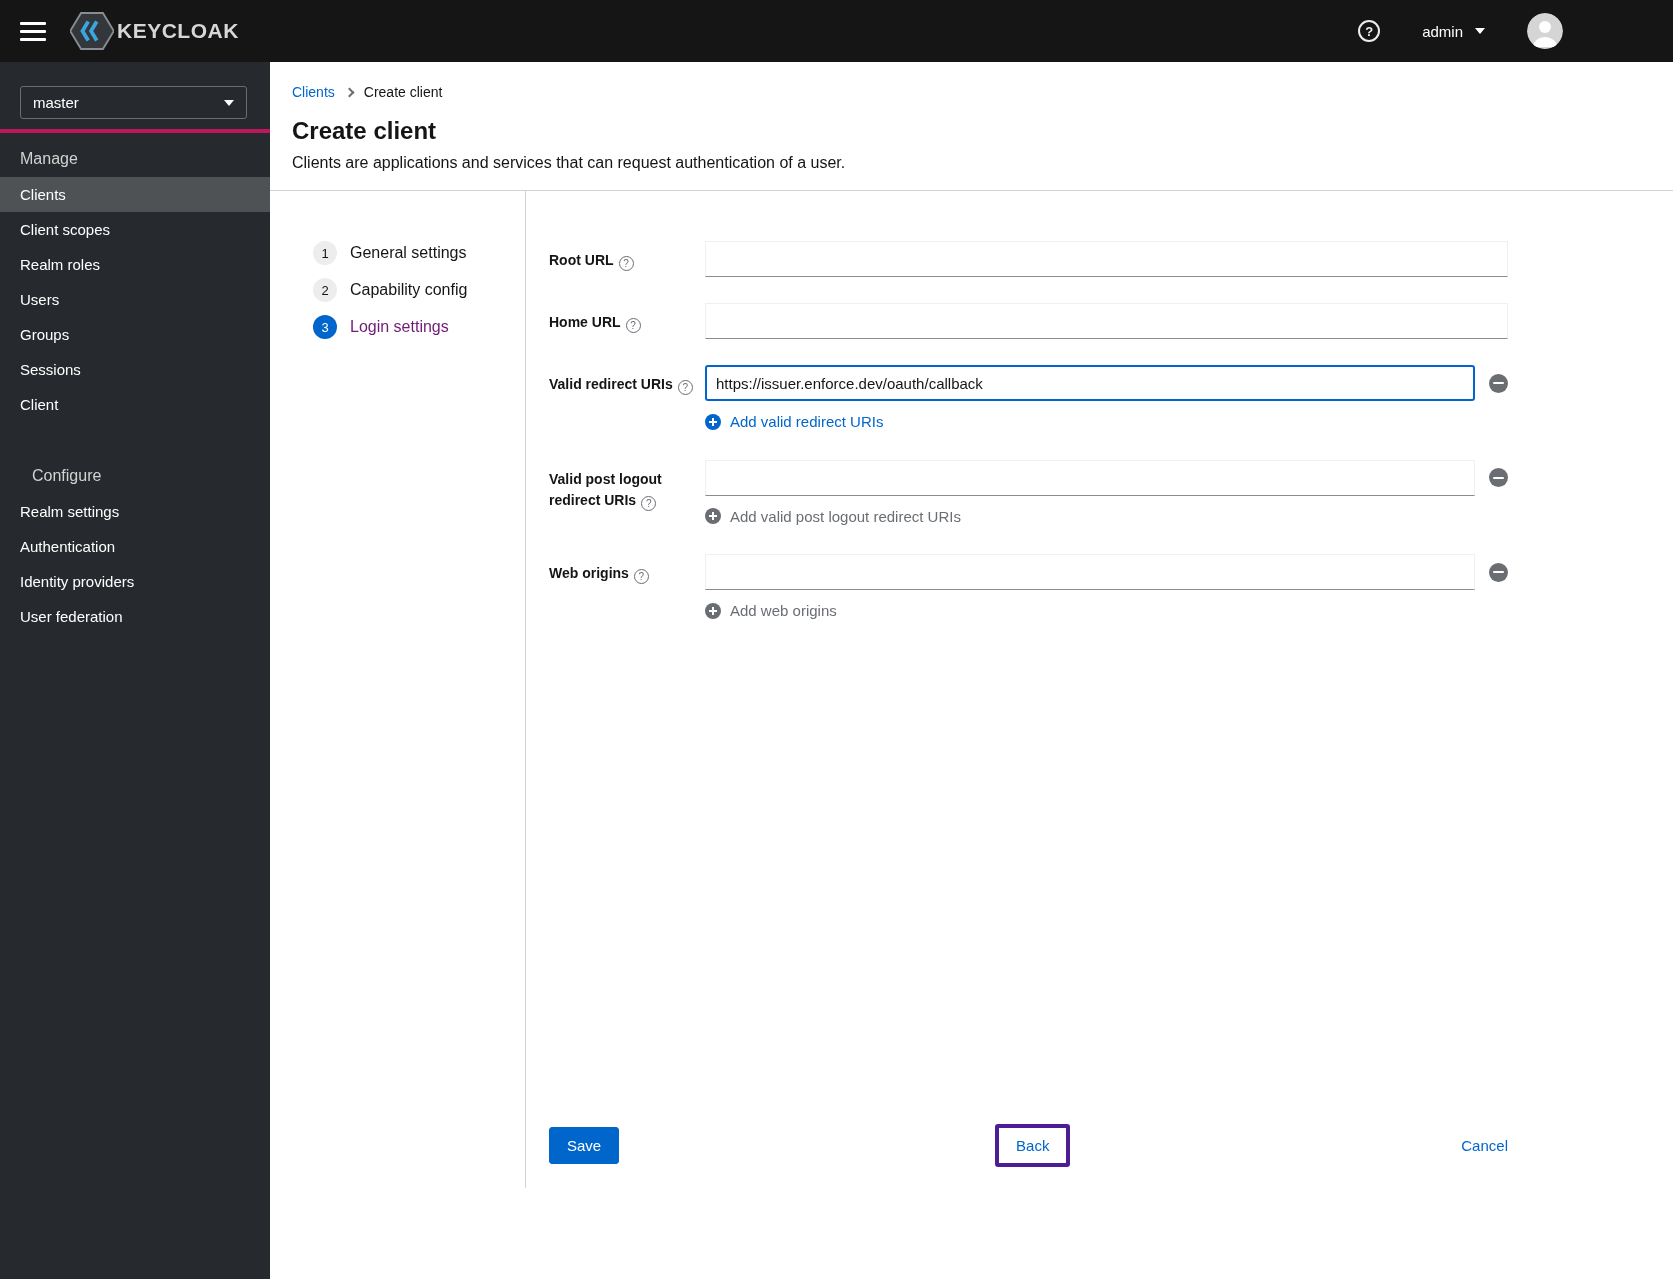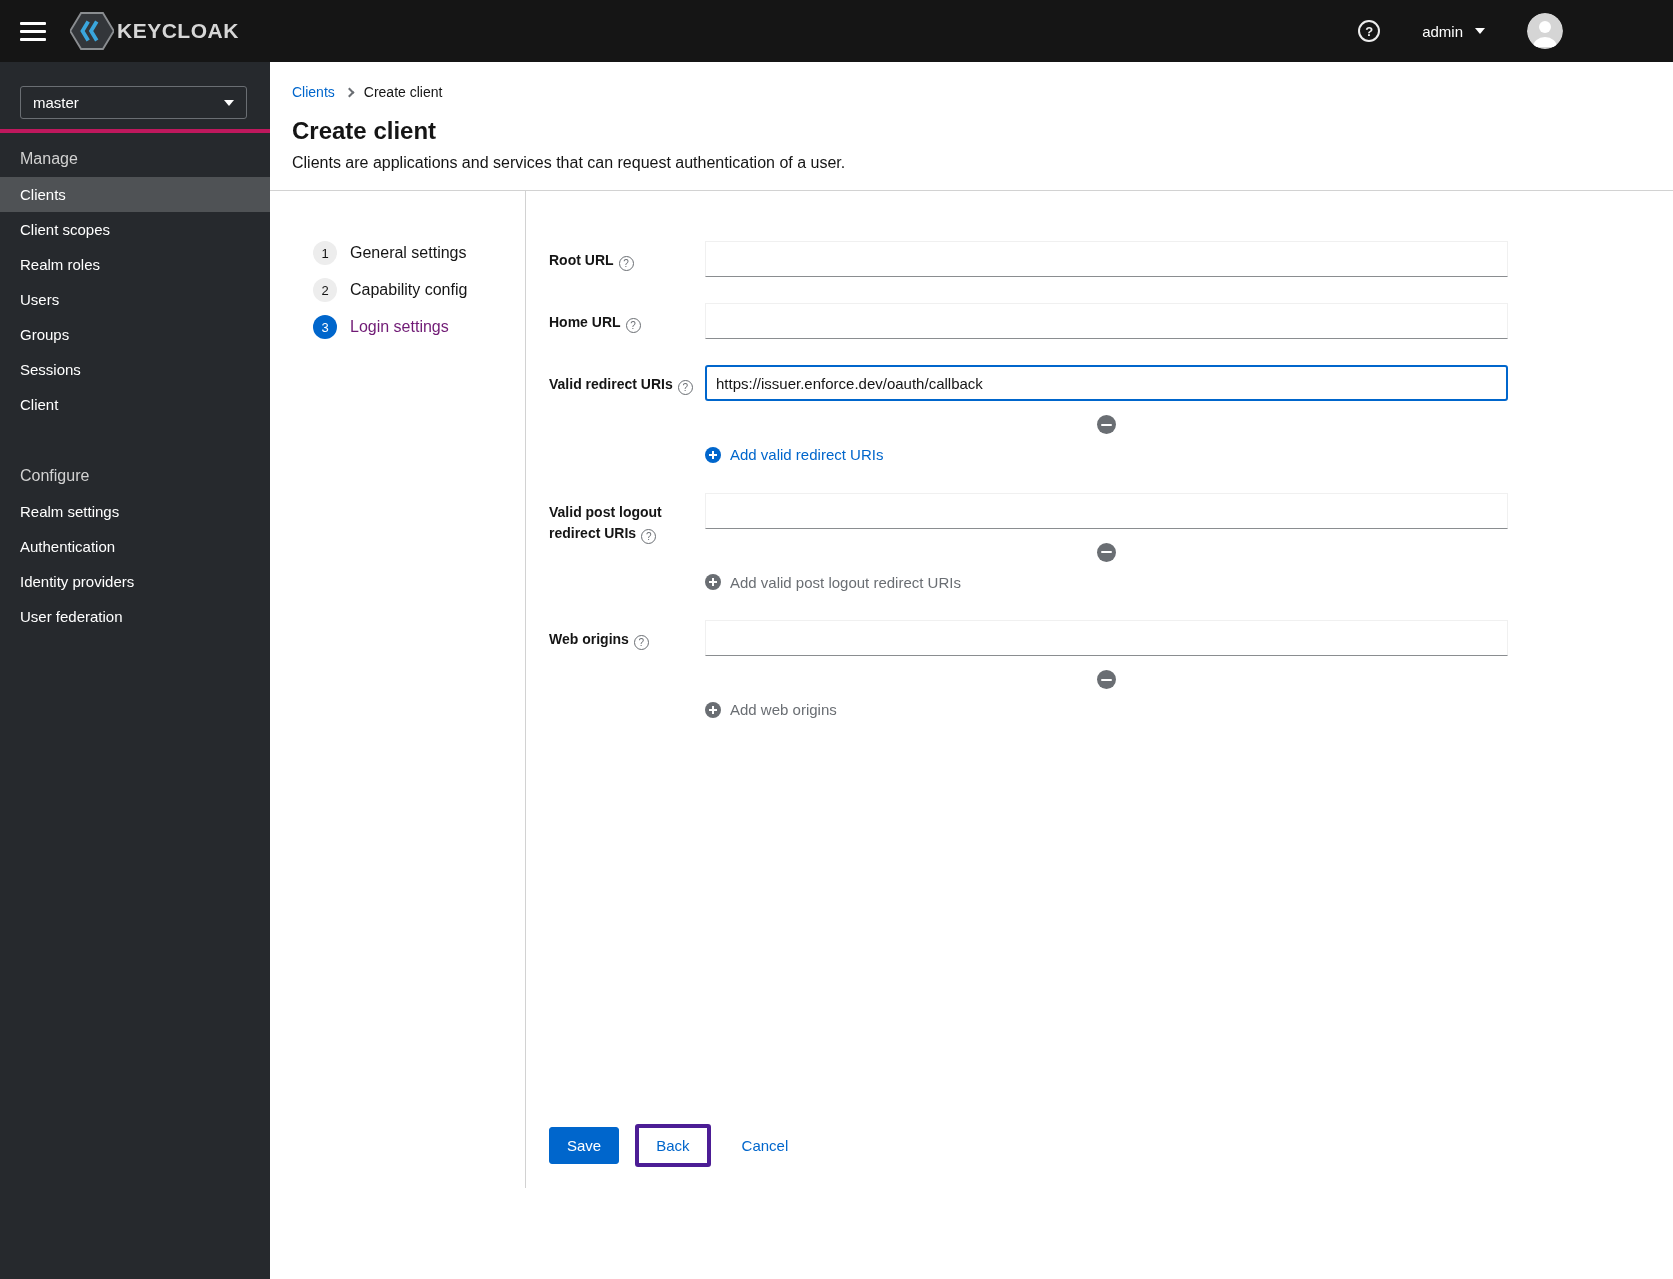--- a/index.html
+++ b/index.html
@@ -19,21 +19,21 @@
   .avatar { width:36px; height:36px; border-radius:50%; overflow:hidden; cursor:pointer; flex:0 0 auto; }
 
   
   .bdy { display:flex; flex:1; min-height:0; }
   .snav { width:270px; background:#26292d; flex:0 0 auto; padding-top:24px; }
   .realm-wrap { padding:0 23px 10px 20px; border-bottom:4px solid #be185d; }
   .realm { width:100%; height:33px; background:transparent; border:1px solid #6a6e73; border-radius:3px; color:#fff; font-size:15px; display:flex; align-items:center; justify-content:space-between; padding:0 12px; cursor:pointer; font-family:inherit; }
   .nav-sec-label { font-size:16px; color:#d2d2d2; padding:17px 20px 9px; }
   .nav-item { padding:9px 20px; font-size:15px; color:#fff; cursor:pointer; }
   .nav-item.sel { background:#4f5255; }
-  .sec2 { margin-top:28px; }
+  .sec2 { margin-top:28px;margin-left:12px; }
 
   
   .main { flex:1; background:#fff; display:flex; flex-direction:column; min-width:0; }
   .pg-hdr { padding:22px 24px 18px 22px; border-bottom:1px solid #d2d2d2; }
   .crumbs { display:flex; align-items:center; gap:10px; font-size:14px; margin-bottom:17px; }
   .crumb-link { color:#0066cc; text-decoration:none; cursor:pointer; }
   .crumb-sep { width:7px; height:7px; border-right:2px solid #6a6e73; border-bottom:2px solid #6a6e73; transform:rotate(-45deg); display:inline-block; margin:0 1px 0 1px; }
   .crumb-cur { color:#151515; }
   .pg-title { font-size:24px; font-weight:700; margin-bottom:9px; color:#151515; }
   .pg-sub { font-size:16px; color:#151515; }
@@ -43,37 +43,37 @@
   .step { display:flex; align-items:center; gap:13px; margin-bottom:13px; cursor:pointer; background:none; border:none; font-family:inherit; }
   .step-num { width:24px; height:24px; border-radius:50%; background:#ededed; color:#151515; font-size:13px; display:flex; align-items:center; justify-content:center; flex:0 0 auto; }
   .step-label { font-size:16px; color:#151515; }
   .step.active .step-num { background:#0066cc; color:#fff; }
   .step.active .step-label { color:#701a75; }
 
   .formcol { flex:1; padding:50px 165px 0 23px; display:flex; flex-direction:column; }
   .frow { display:flex; margin-bottom:26px; }
   .flabel { width:156px; flex:0 0 auto; padding-top:9px; padding-right:12px; font-size:14px; font-weight:700; line-height:1.55; color:#151515; }
   .fbody { flex:1; min-width:0; }
-  .inline-row { display:flex; align-items:center; gap:14px;flex-direction:column; }
+  .inline-row { display:flex; align-items:center; gap:14px; }
   .qhelp { display:inline-flex; width:15px; height:15px; border:1px solid #6a6e73; border-radius:50%; color:#6a6e73; font-size:10px; font-weight:400; align-items:center; justify-content:center; margin-left:5px; vertical-align:-2px; background:none; cursor:pointer; }
   input.txt { width:100%; height:36px; border:1px solid #f0f0f0; border-bottom-color:#8a8d90; font-size:15px; padding:0 9px; font-family:inherit; color:#151515; background:#fff; }
   input.txt.focused { border:2px solid #0066cc; border-radius:3px; }
   .minus-btn { width:19px; height:19px; border-radius:50%; background:#6a6e73; border:none; position:relative; flex:0 0 auto; cursor:pointer; }
   .minus-btn::after { content:""; position:absolute; left:4px; right:4px; top:8.5px; height:2px; background:#fff; border-radius:1px; }
   .add-link { display:inline-flex; align-items:center; gap:9px; margin-top:12px; background:none; border:none; font-size:15px; font-family:inherit; cursor:pointer; }
   .add-link.enabled { color:#0066cc; }
   .add-link.disabled { color:#6a6e73; }
   .plus { width:16px; height:16px; border-radius:50%; position:relative; flex:0 0 auto; }
   .add-link.enabled .plus { background:#0066cc; }
   .add-link.disabled .plus { background:#6a6e73; }
   .plus::before, .plus::after { content:""; position:absolute; background:#fff; }
   .plus::before { left:4px; right:4px; top:7px; height:2px; }
   .plus::after { top:4px; bottom:4px; left:7px; width:2px; }
 
-  .actions { margin-top:auto; margin-bottom:21px; display:flex; align-items:center; }
+  .actions { margin-top:auto; margin-bottom:21px; display:flex; align-items:center;justify-content:space-between; }
   .btn { font-size:15px; font-family:inherit; padding:9px 17px; border-radius:3px; cursor:pointer; }
   .btn-primary { background:#0066cc; color:#fff; border:1px solid #0066cc; }
   .btn-secondary { background:#fff; color:#0066cc; border:4px solid #4c1d95; margin-left:16px; }
   .btn-link { background:none; border:none; color:#0066cc; margin-left:31px; padding:9px 0; }
 </style>
 </head>
 <body>
 
 <div class="app">
 

